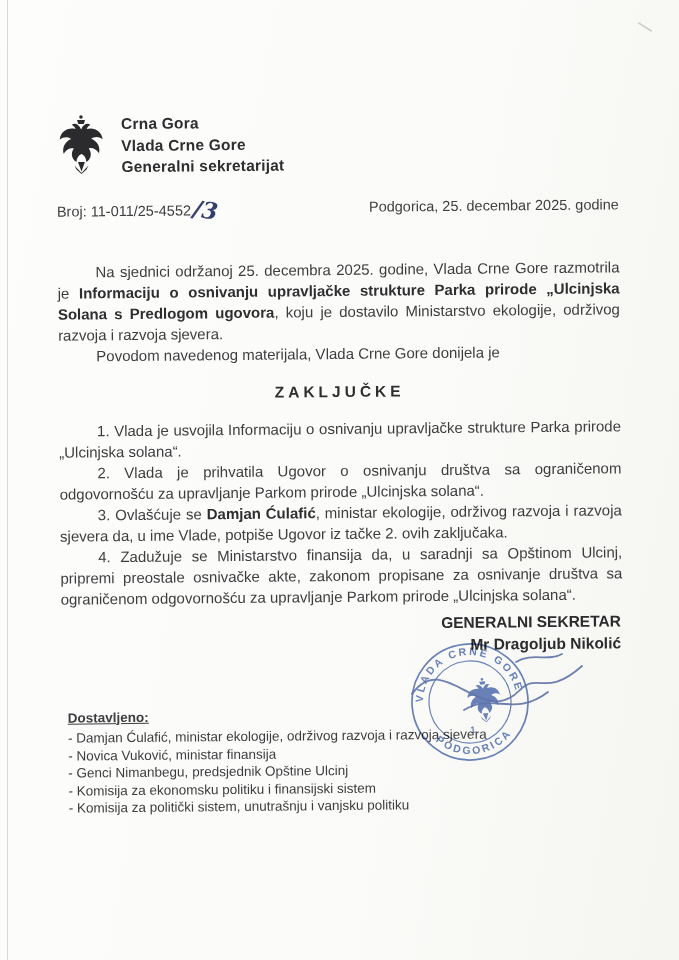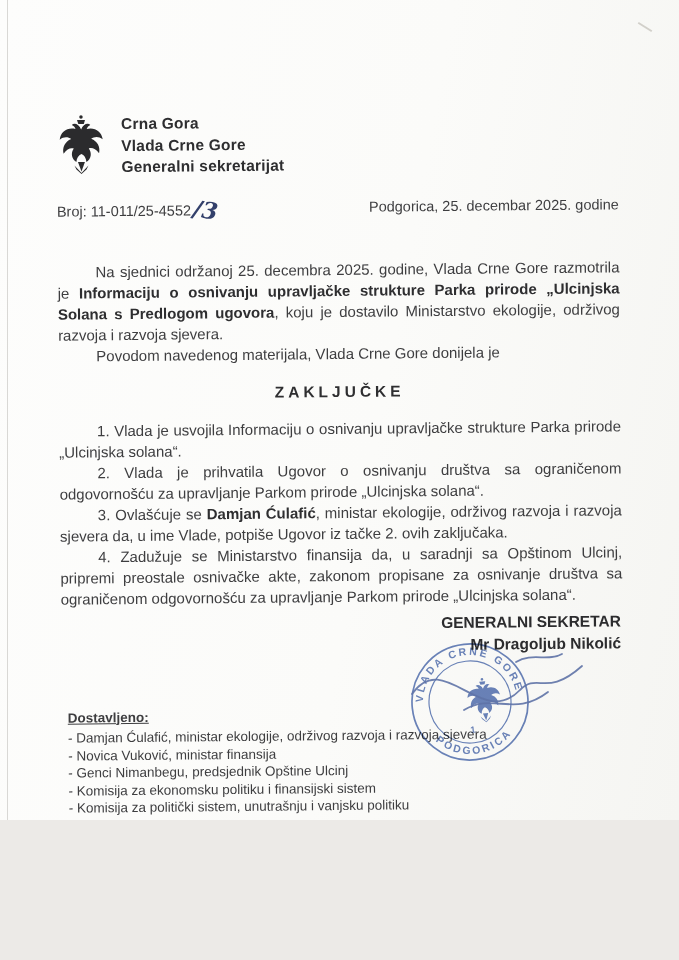--- a/index.html
+++ b/index.html
@@ -5,21 +5,21 @@
   * { box-sizing: border-box; }
   html, body { margin: 0; padding: 0; }
   body {
     width: 679px; height: 960px;
     overflow: hidden;
     font-family: "Liberation Sans", sans-serif;
     background: #eceae7;
   }
   .page {
     position: relative;
-    width: 679px; height: 820px;
+    width: 679px; height: 960px;
     background: linear-gradient(100deg, #fdfdfc 0%, #fbfbf9 55%, #f5f5f2 100%);
     overflow: hidden;
   }
   .scan-edge-line {
     position: absolute; left: 7px; top: 0;
     width: 1px; height: 100%;
     background: #c6c4c0; opacity: .65;
   }
   .scan-corner-mark {
     position: absolute; right: 26px; top: 26px;

